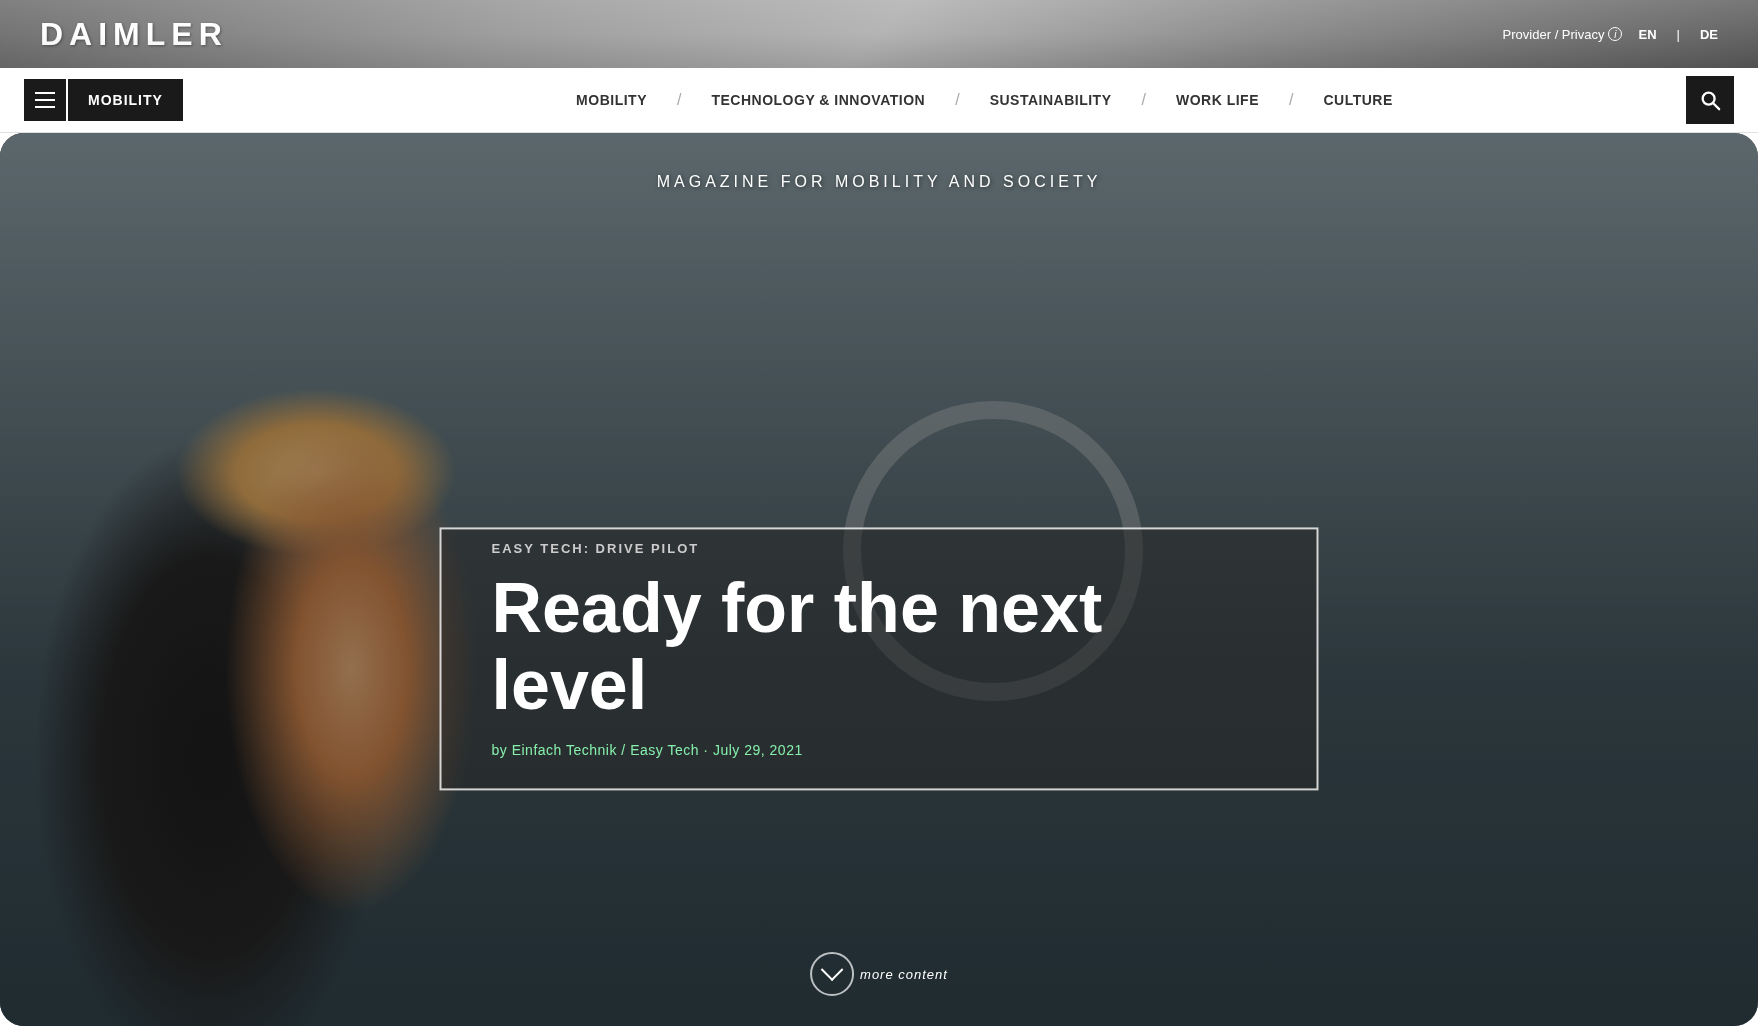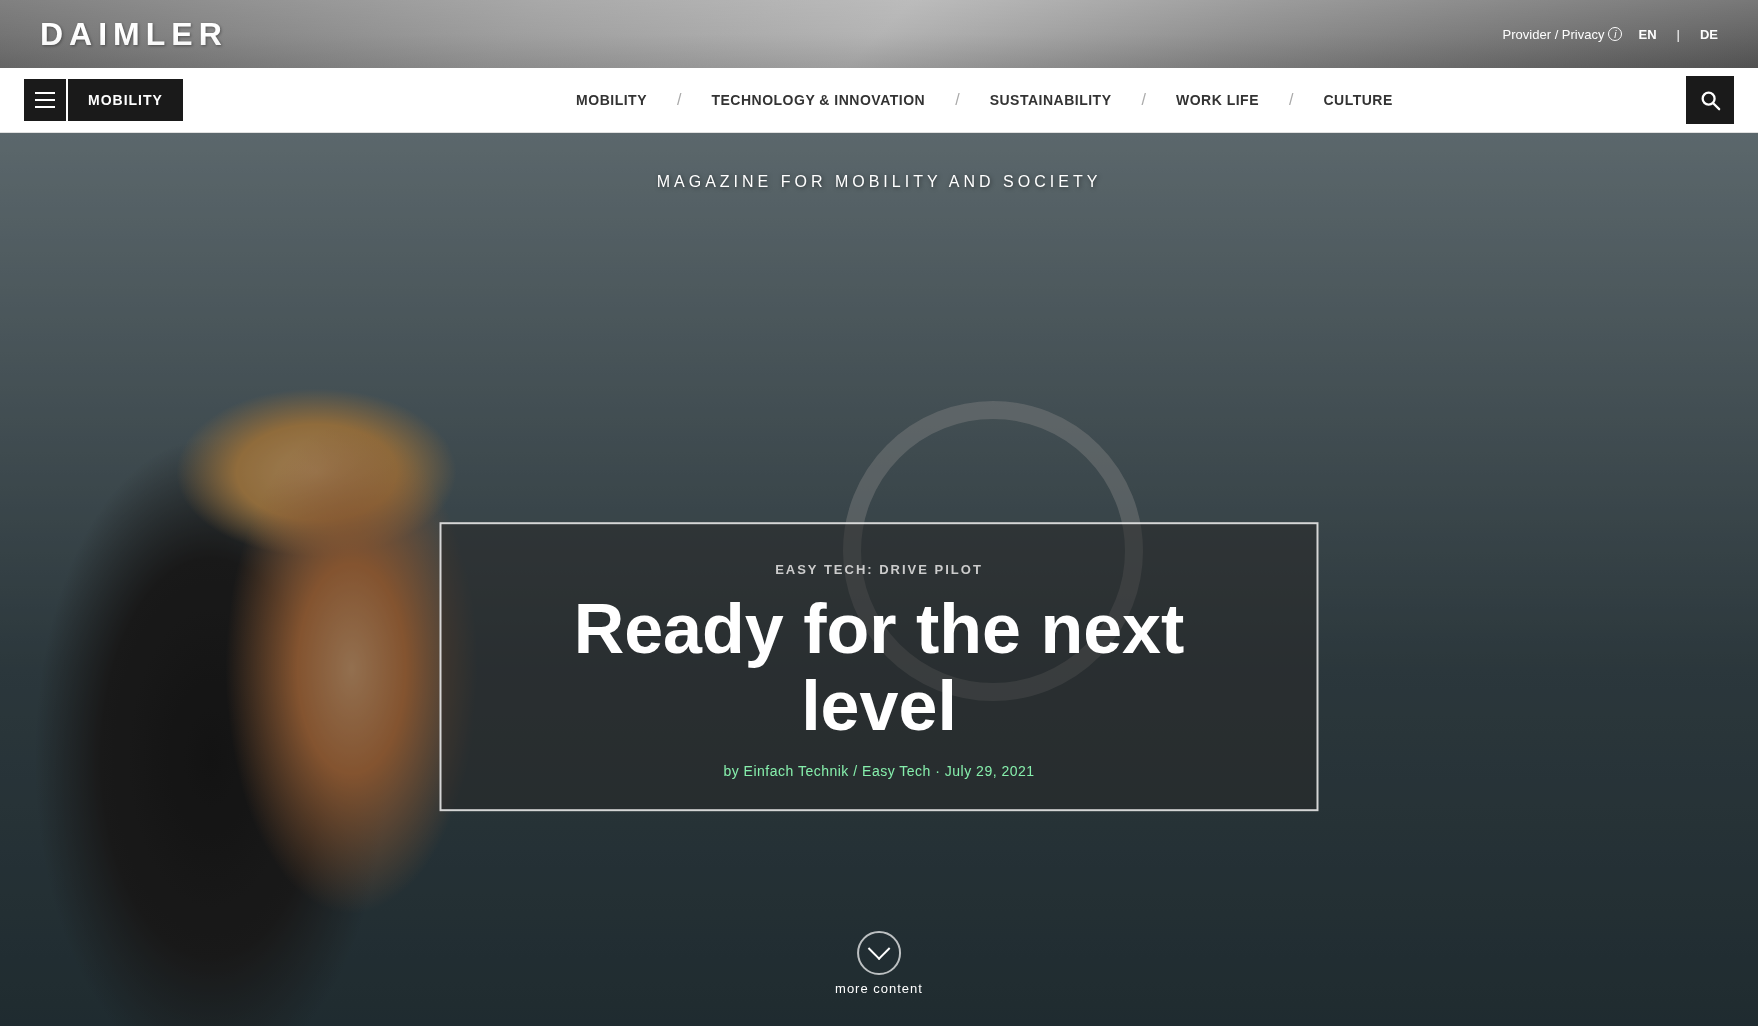--- a/index.html
+++ b/index.html
@@ -144,20 +144,21 @@
       height: 22px;
     }
 
     
     .hero {
       position: relative;
       width: 1758px;
       height: 893px;
       overflow: hidden;
       background: #555;
+      border-radius: 24px;
     }
     .hero-bg {
       position: absolute;
       inset: 0;
       background: linear-gradient(135deg, #3a3a3a 0%, #5a5a5a 40%, #8a8a8a 70%, #b0b0b0 100%);
     }
     
     .hero-image-sim {
       position: absolute;
       inset: 0;
@@ -200,22 +201,21 @@
       text-shadow: 1px 1px 4px rgba(0,0,0,0.5);
       white-space: nowrap;
     }
 
     .hero-card {
       position: absolute;
       top: 50%;
       left: 50%;
       transform: translate(-50%, -20%);
       border: 2px solid rgba(255,255,255,0.8);
-      padding: 38px 50px 30px;
-      text-align: center;
+      padding: 12px 50px 30px;
       min-width: 600px;
       background: rgba(40,40,40,0.55);
     }
     .hero-tag {
       color: #ccc;
       font-size: 13px;
       letter-spacing: 2px;
       margin-bottom: 14px;
       font-weight: 600;
     }
@@ -237,23 +237,24 @@
       position: absolute;
       bottom: 30px;
       left: 50%;
       transform: translateX(-50%);
       text-align: center;
       color: white;
       font-size: 13px;
       letter-spacing: 1px;
       cursor: pointer;
       display: flex;
-      flex-direction: column;
+      flex-direction: row;
       align-items: center;
       gap: 6px;
+      font-style: italic;
     }
     .down-circle {
       width: 44px;
       height: 44px;
       border: 2px solid rgba(255,255,255,0.7);
       border-radius: 50%;
       display: flex;
       align-items: center;
       justify-content: center;
     }

